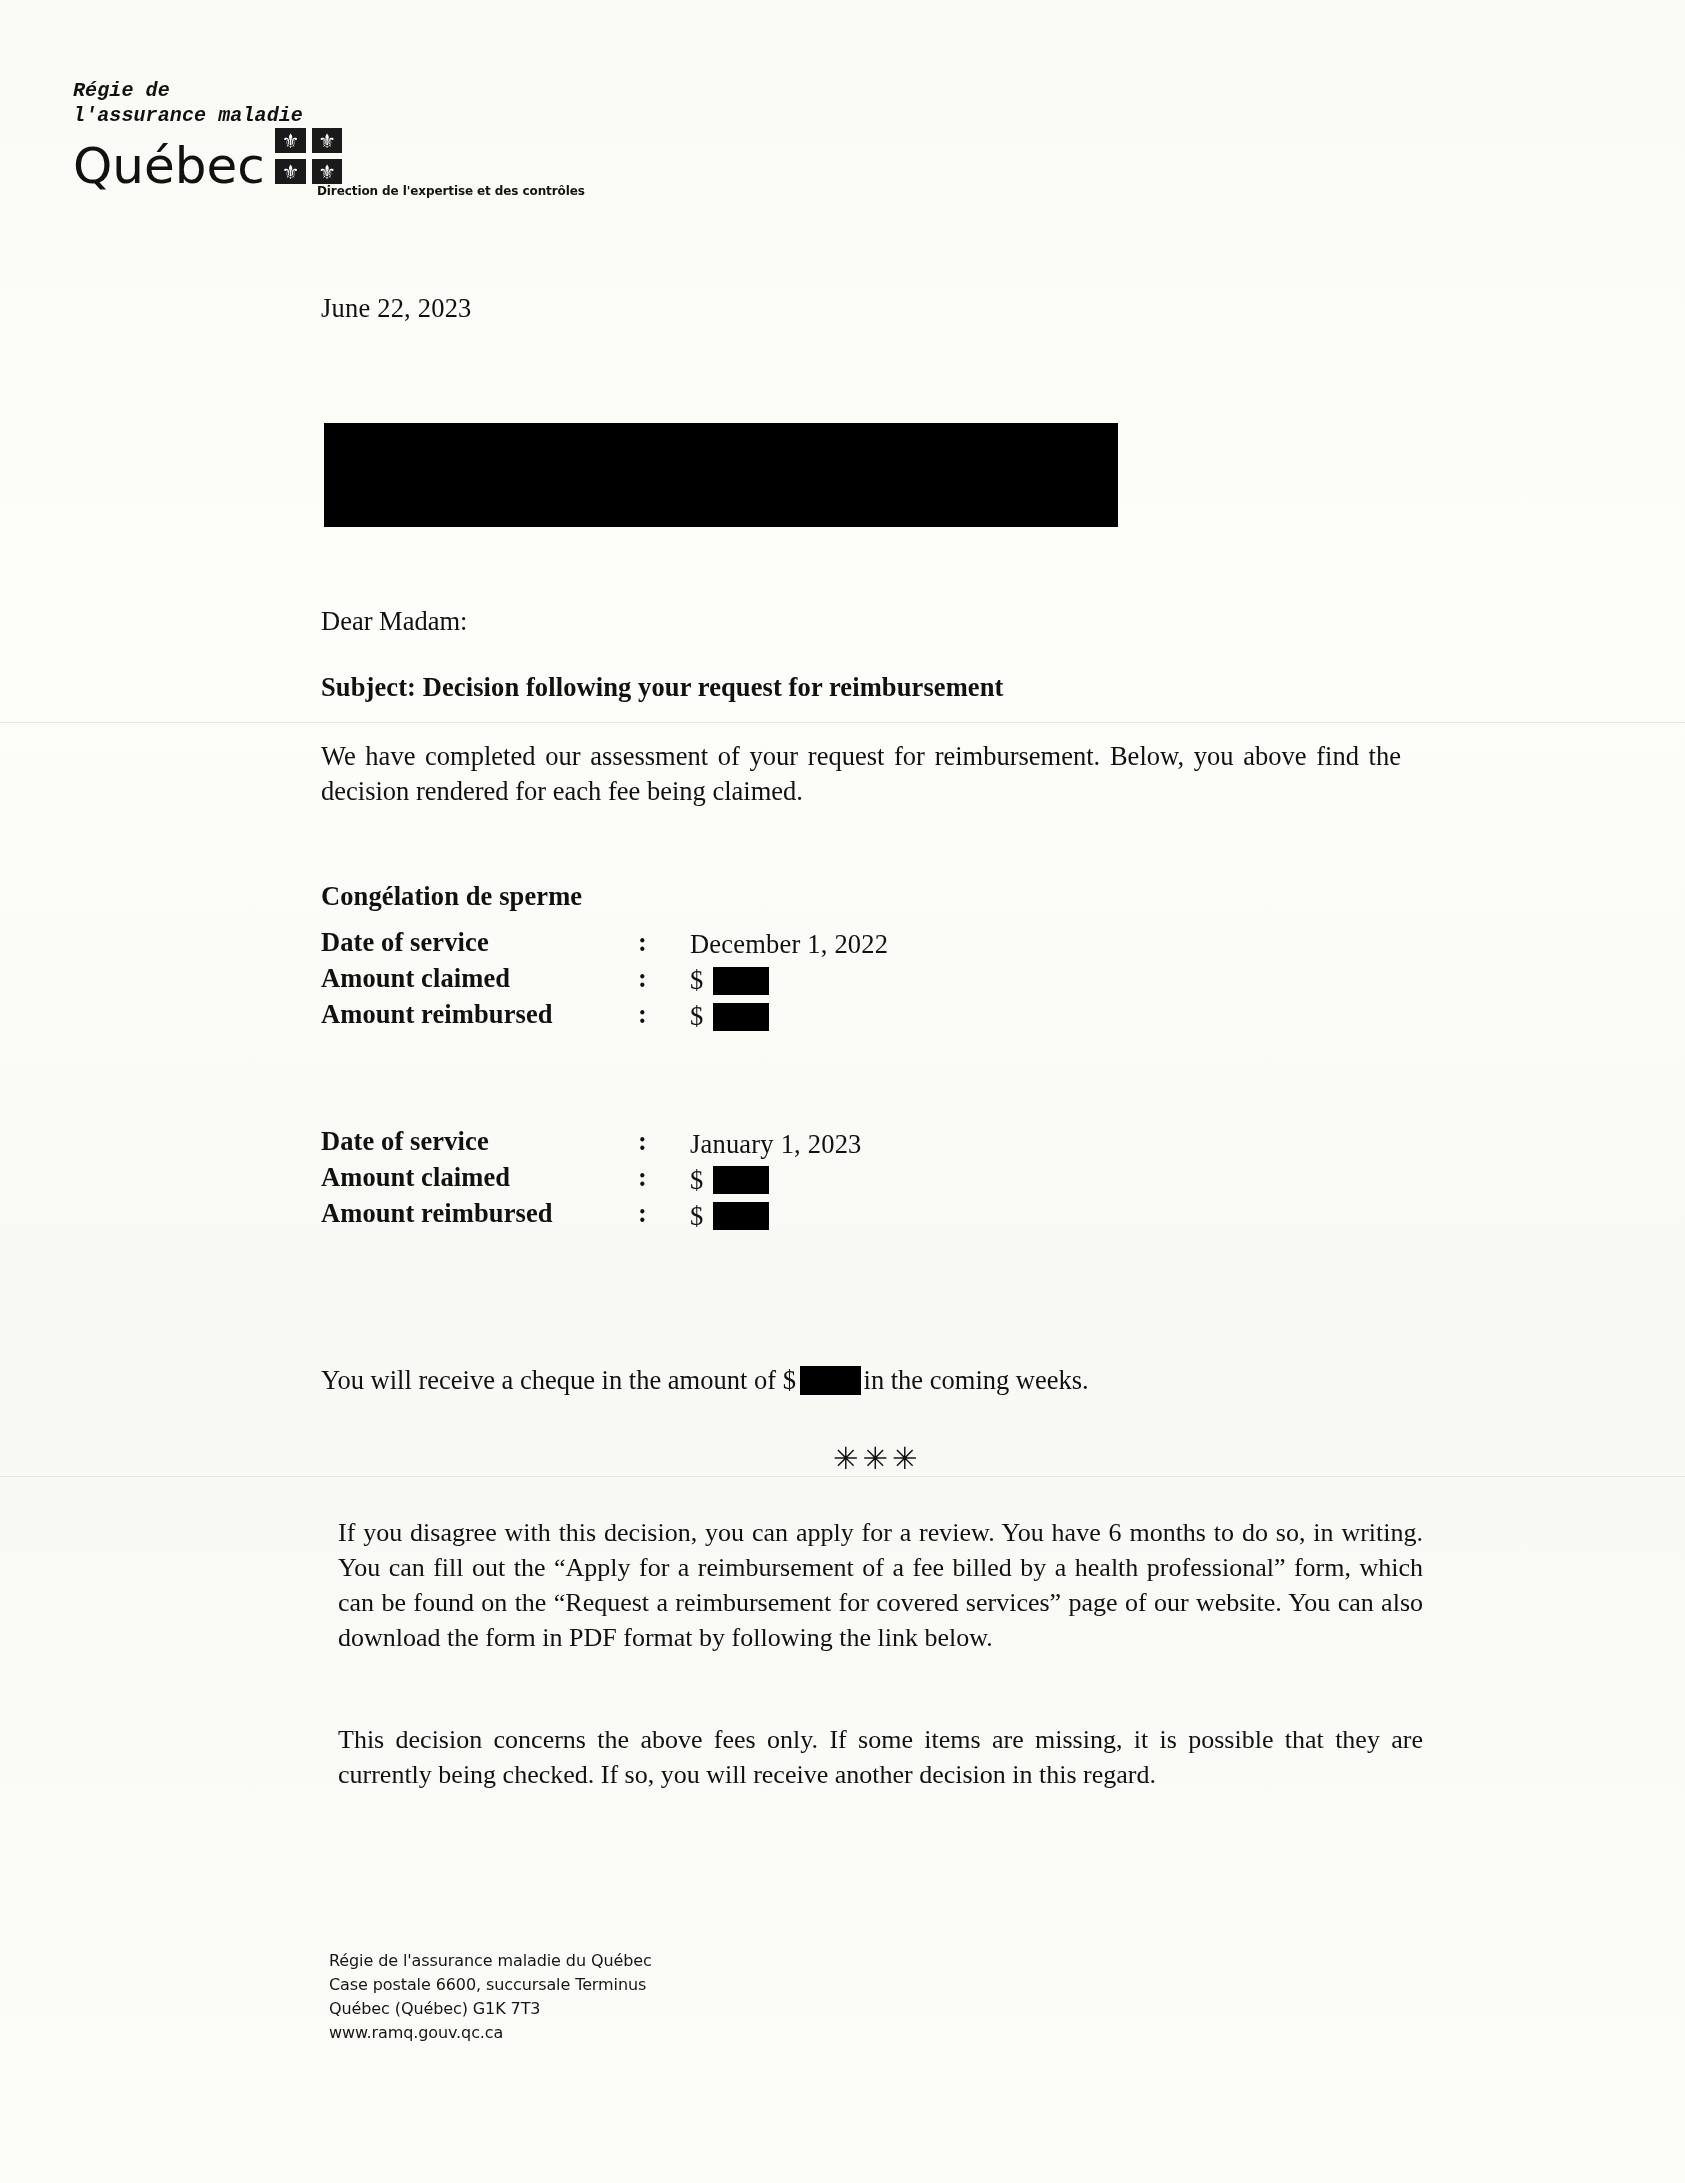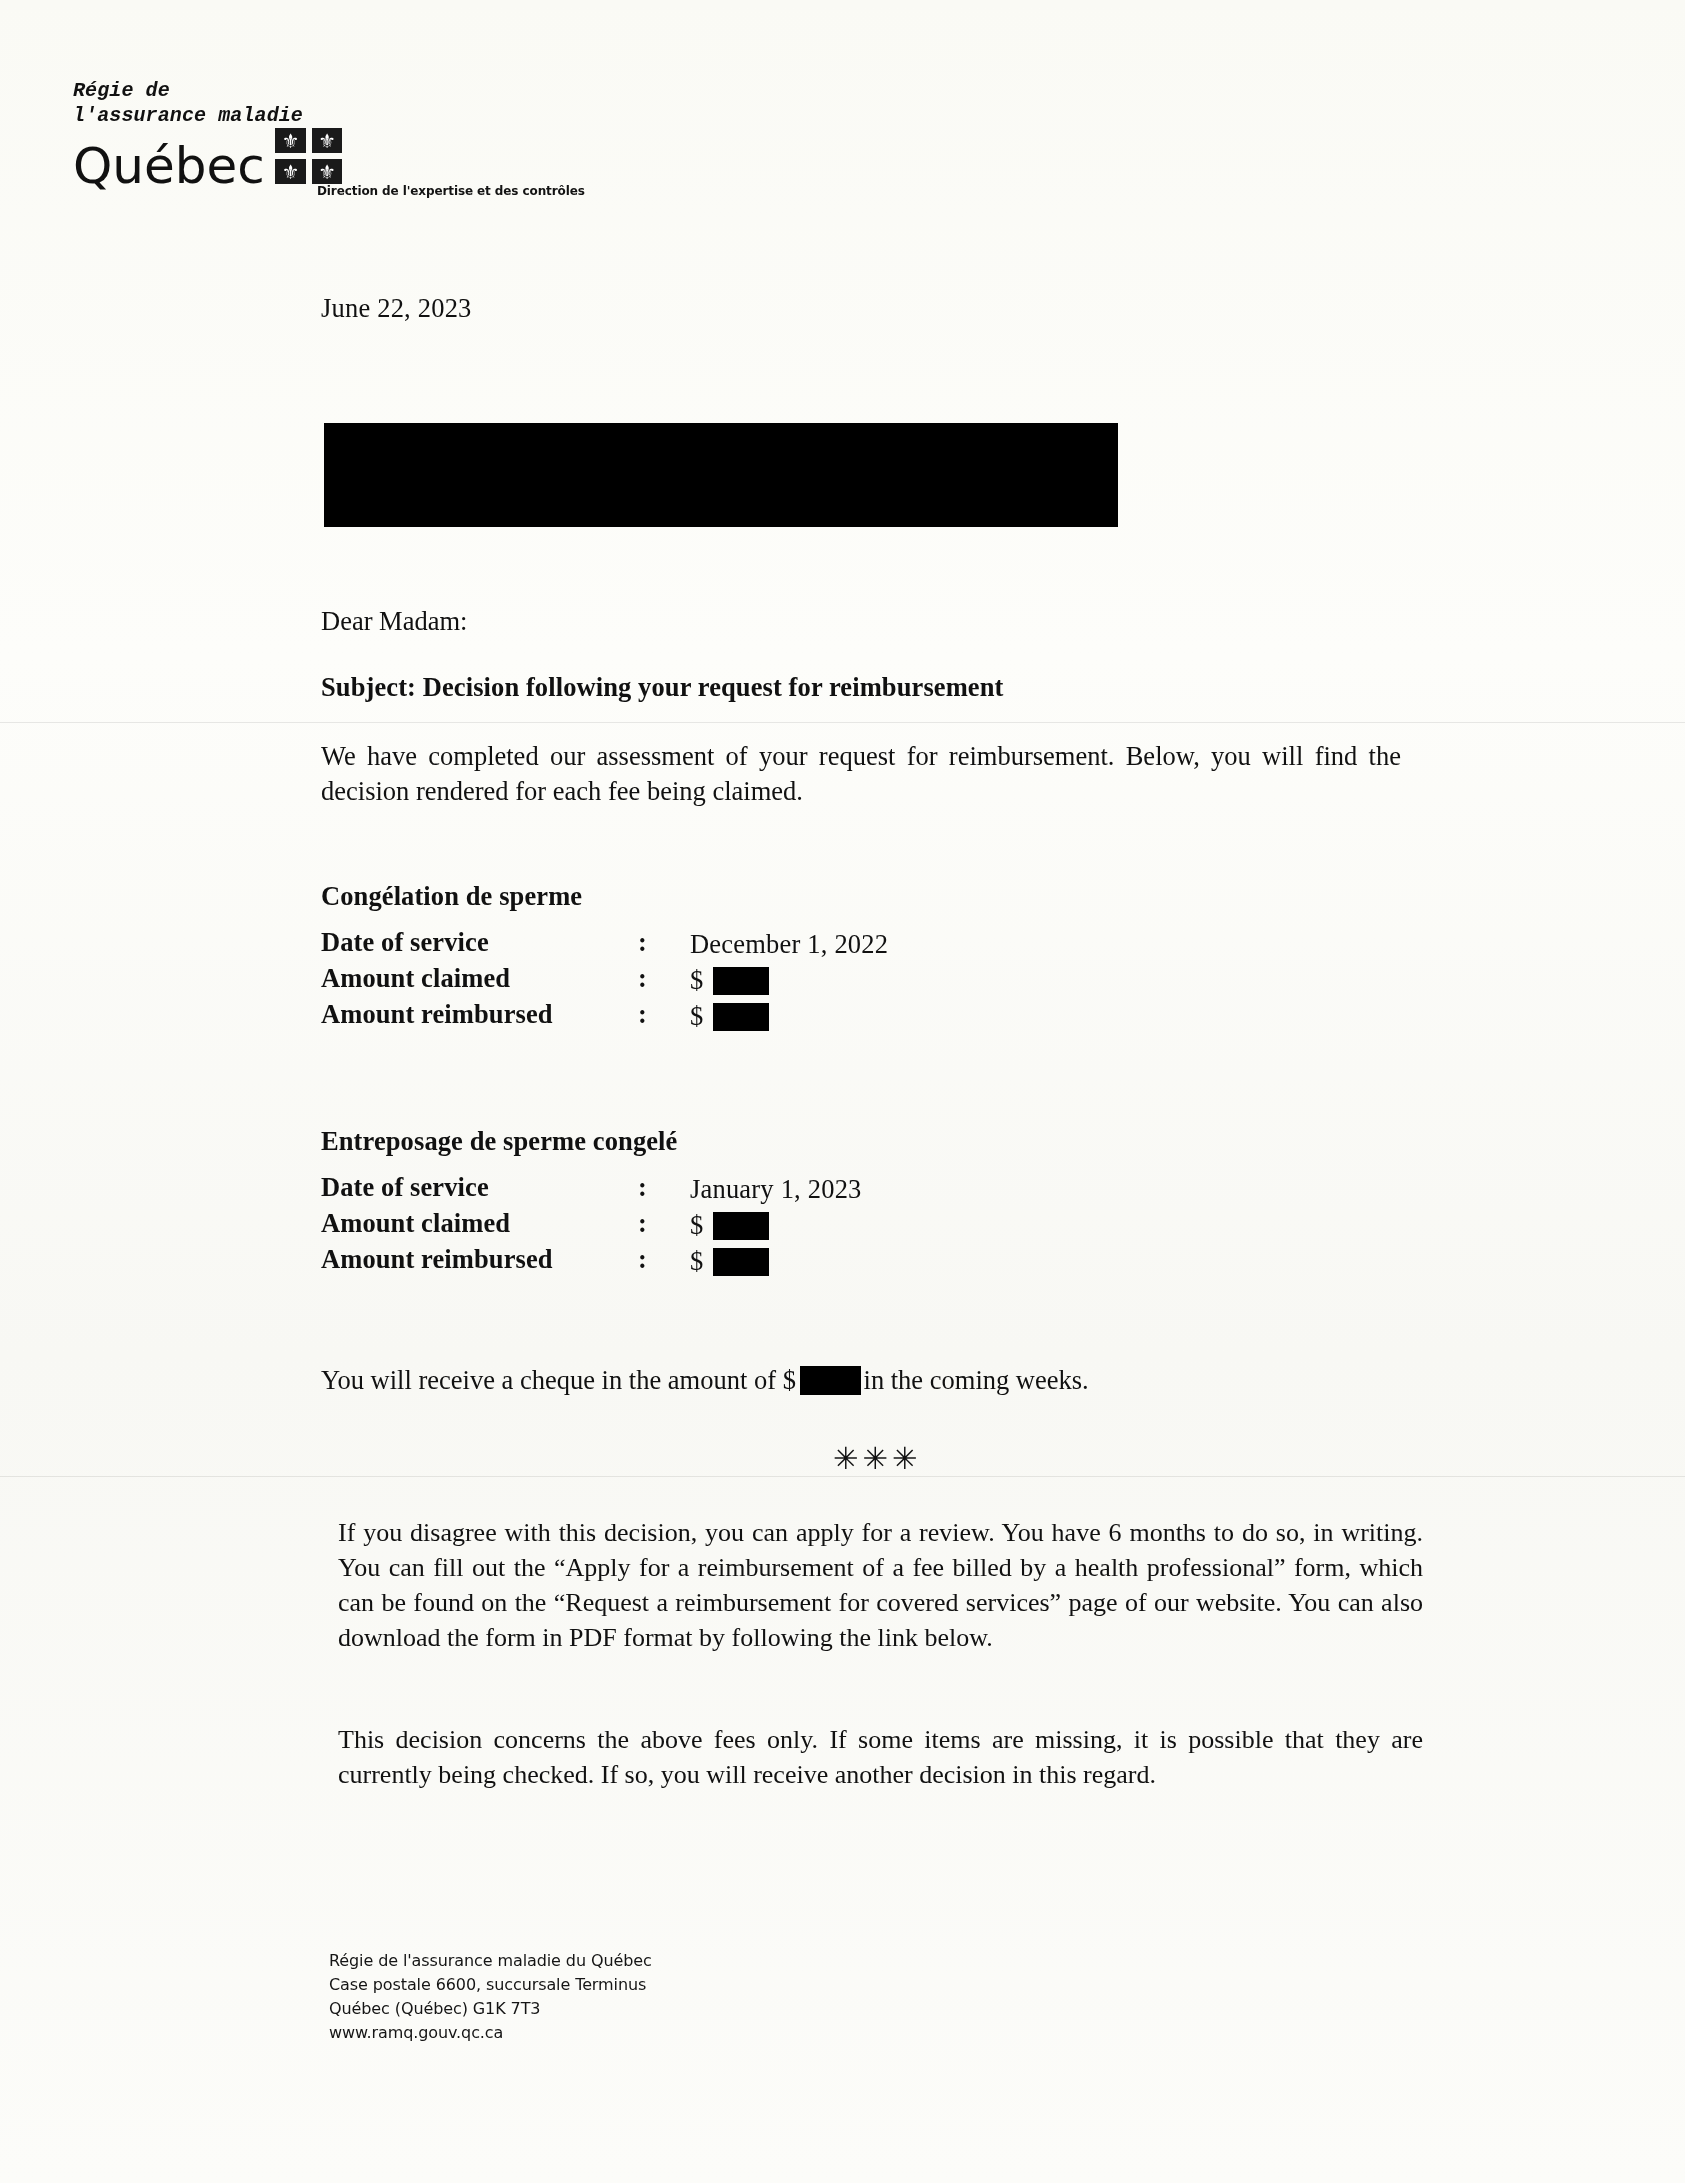--- a/index.html
+++ b/index.html
@@ -252,21 +252,21 @@
     </div>
   </div>
   <div class="direction-line">Direction de l'expertise et des contrôles</div>
 
   <div class="date-line">June 22, 2023</div>
 
   <div class="address-redaction"></div>
 
   <div class="salutation">Dear Madam:</div>
   <div class="subject">Subject: Decision following your request for reimbursement</div>
-  <div class="intro">We have completed our assessment of your request for reimbursement. Below, you will find the decision rendered for each fee being claimed.</div>
+  <div class="intro">We have completed our assessment of your request for reimbursement. Below, you above find the decision rendered for each fee being claimed.</div>
 
   <div class="service-block" style="top:881px;">
     <div class="service-title">Congélation de sperme</div>
     <div class="svc-row">
       <span class="svc-label">Date of service</span>
       <span class="svc-colon">:</span>
       <span class="svc-value">December 1, 2022</span>
     </div>
     <div class="svc-row">
       <span class="svc-label">Amount claimed</span>
@@ -280,21 +280,20 @@
       <span class="svc-label">Amount reimbursed</span>
       <span class="svc-colon">:</span>
       <span class="svc-value">
           <span>$</span>
           <span class="money-redaction"></span>
         </span>
     </div>
   </div>
 
   <div class="service-block" style="top:1126px;">
-    <div class="service-title">Entreposage de sperme congelé</div>
     <div class="svc-row">
       <span class="svc-label">Date of service</span>
       <span class="svc-colon">:</span>
       <span class="svc-value">January 1, 2023</span>
     </div>
     <div class="svc-row">
       <span class="svc-label">Amount claimed</span>
       <span class="svc-colon">:</span>
       <span class="svc-value">
           <span>$</span>

